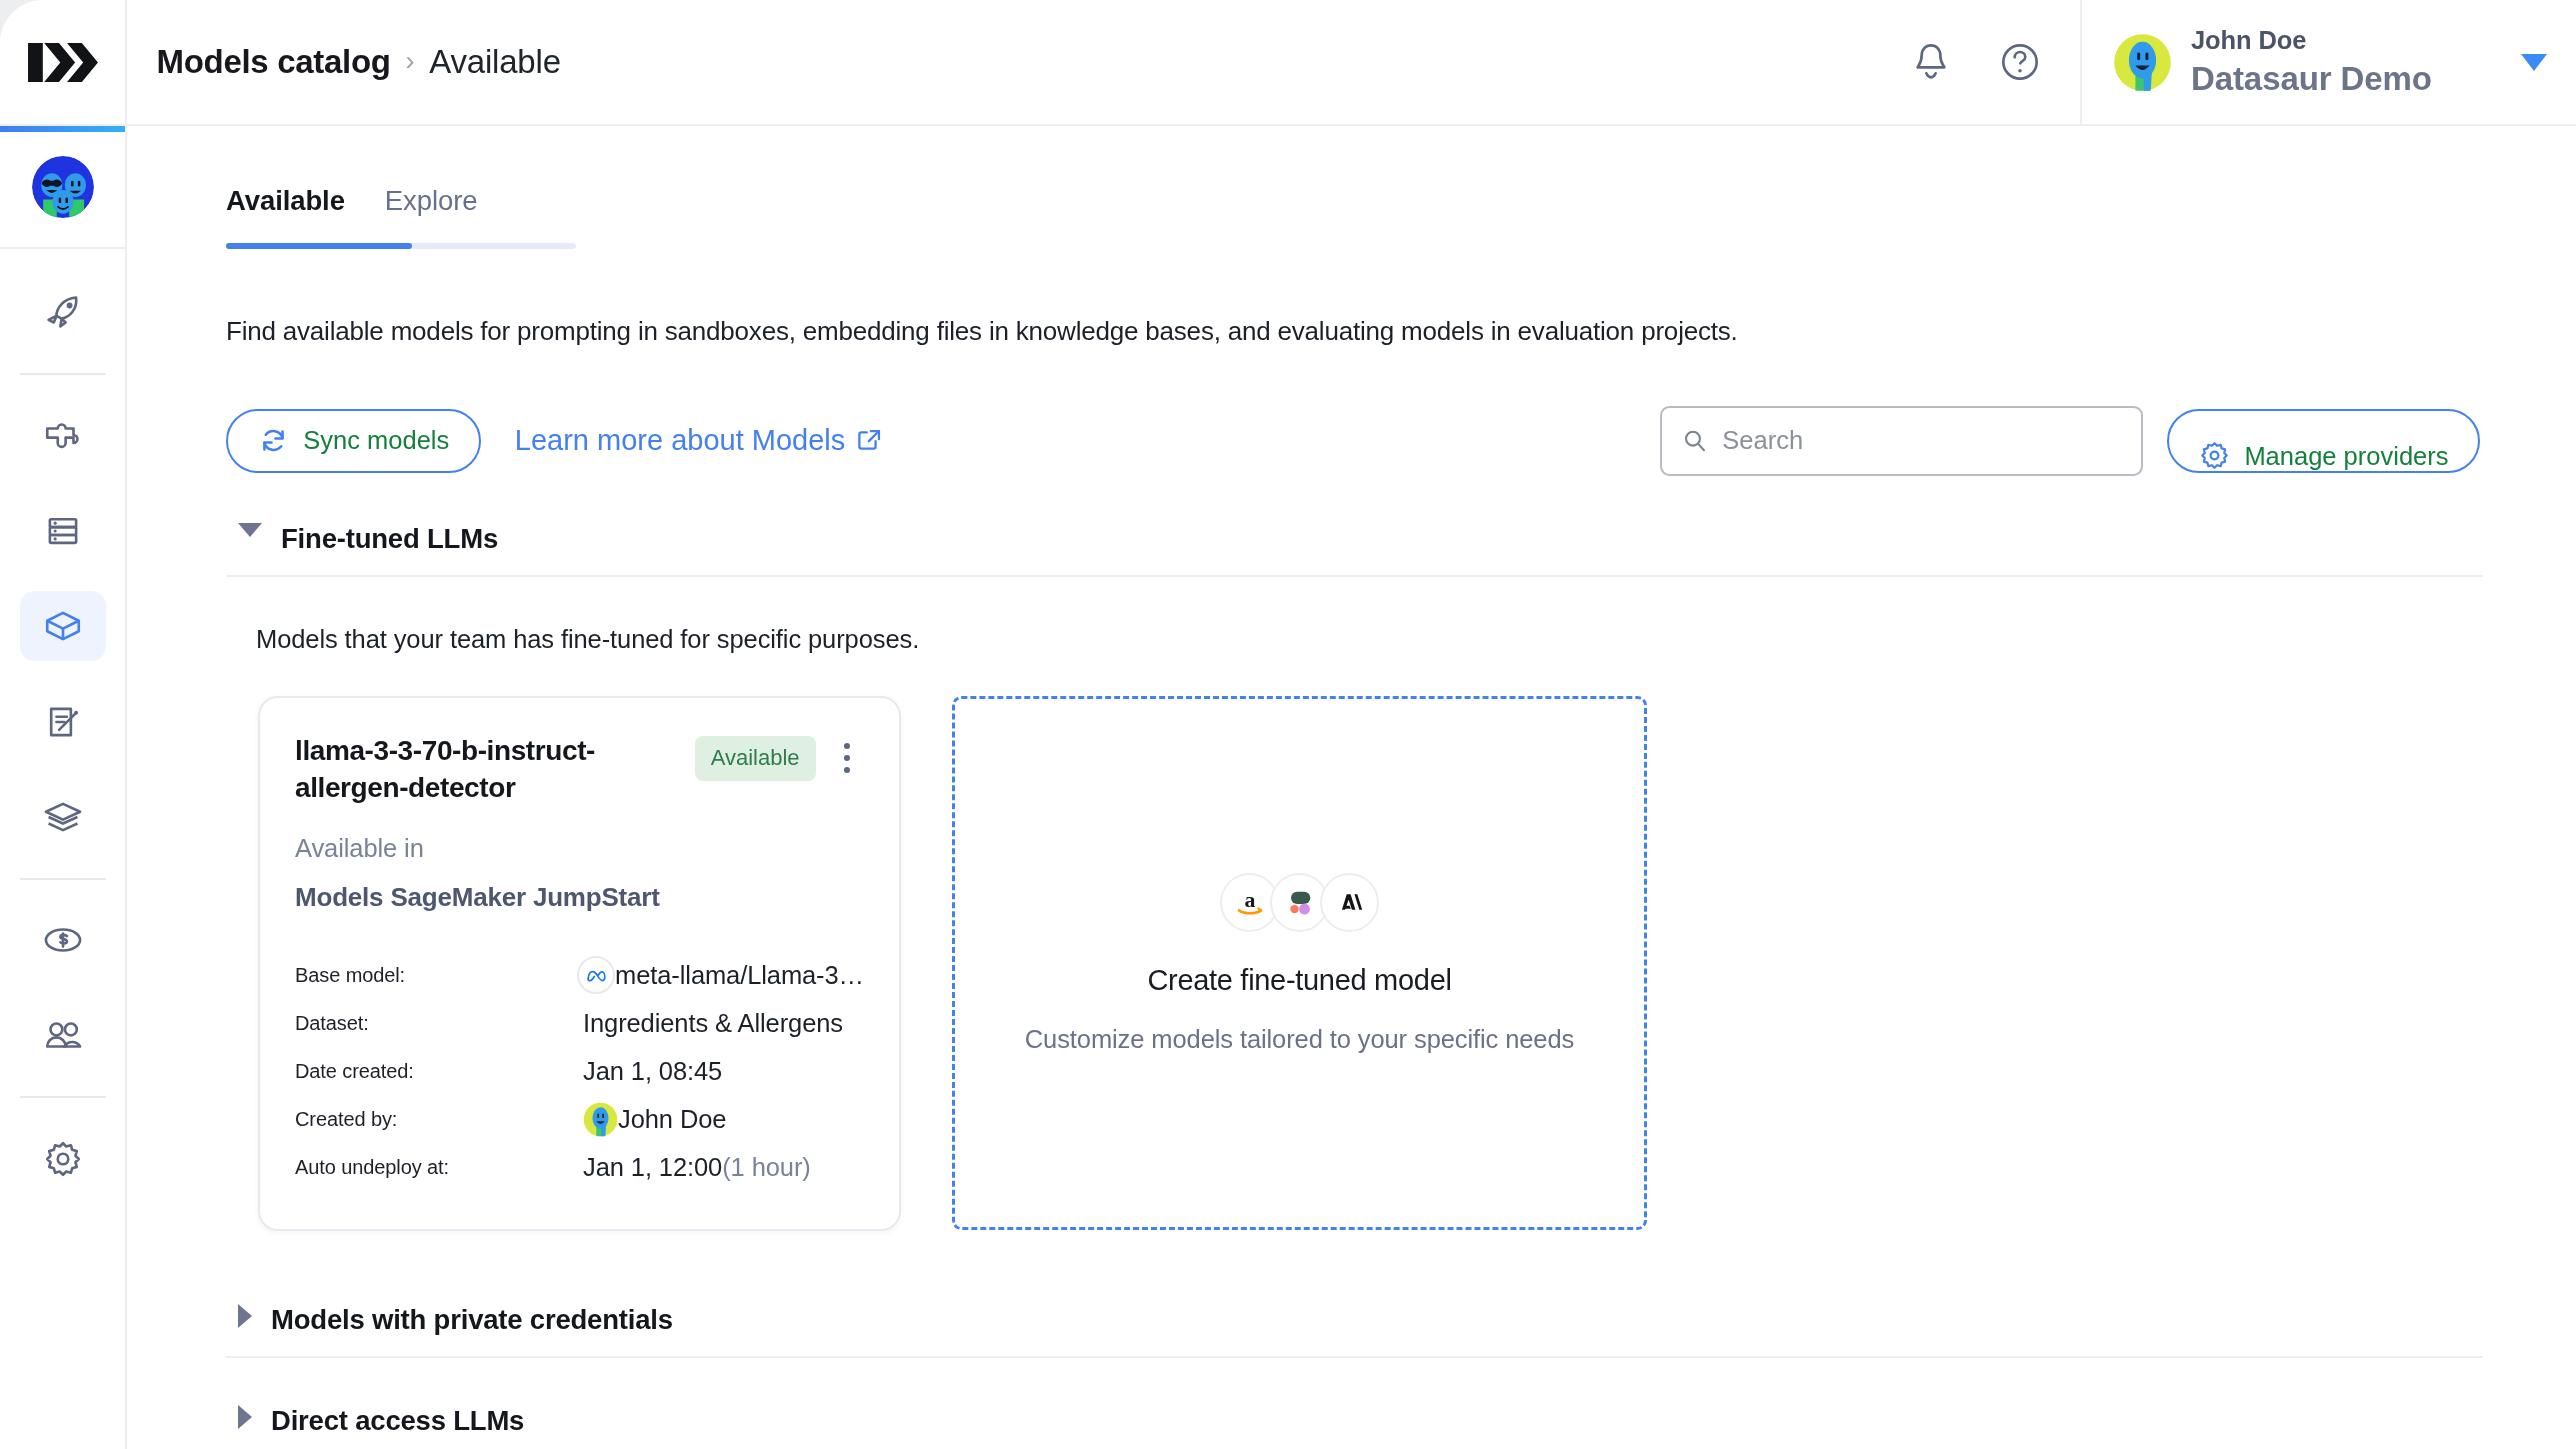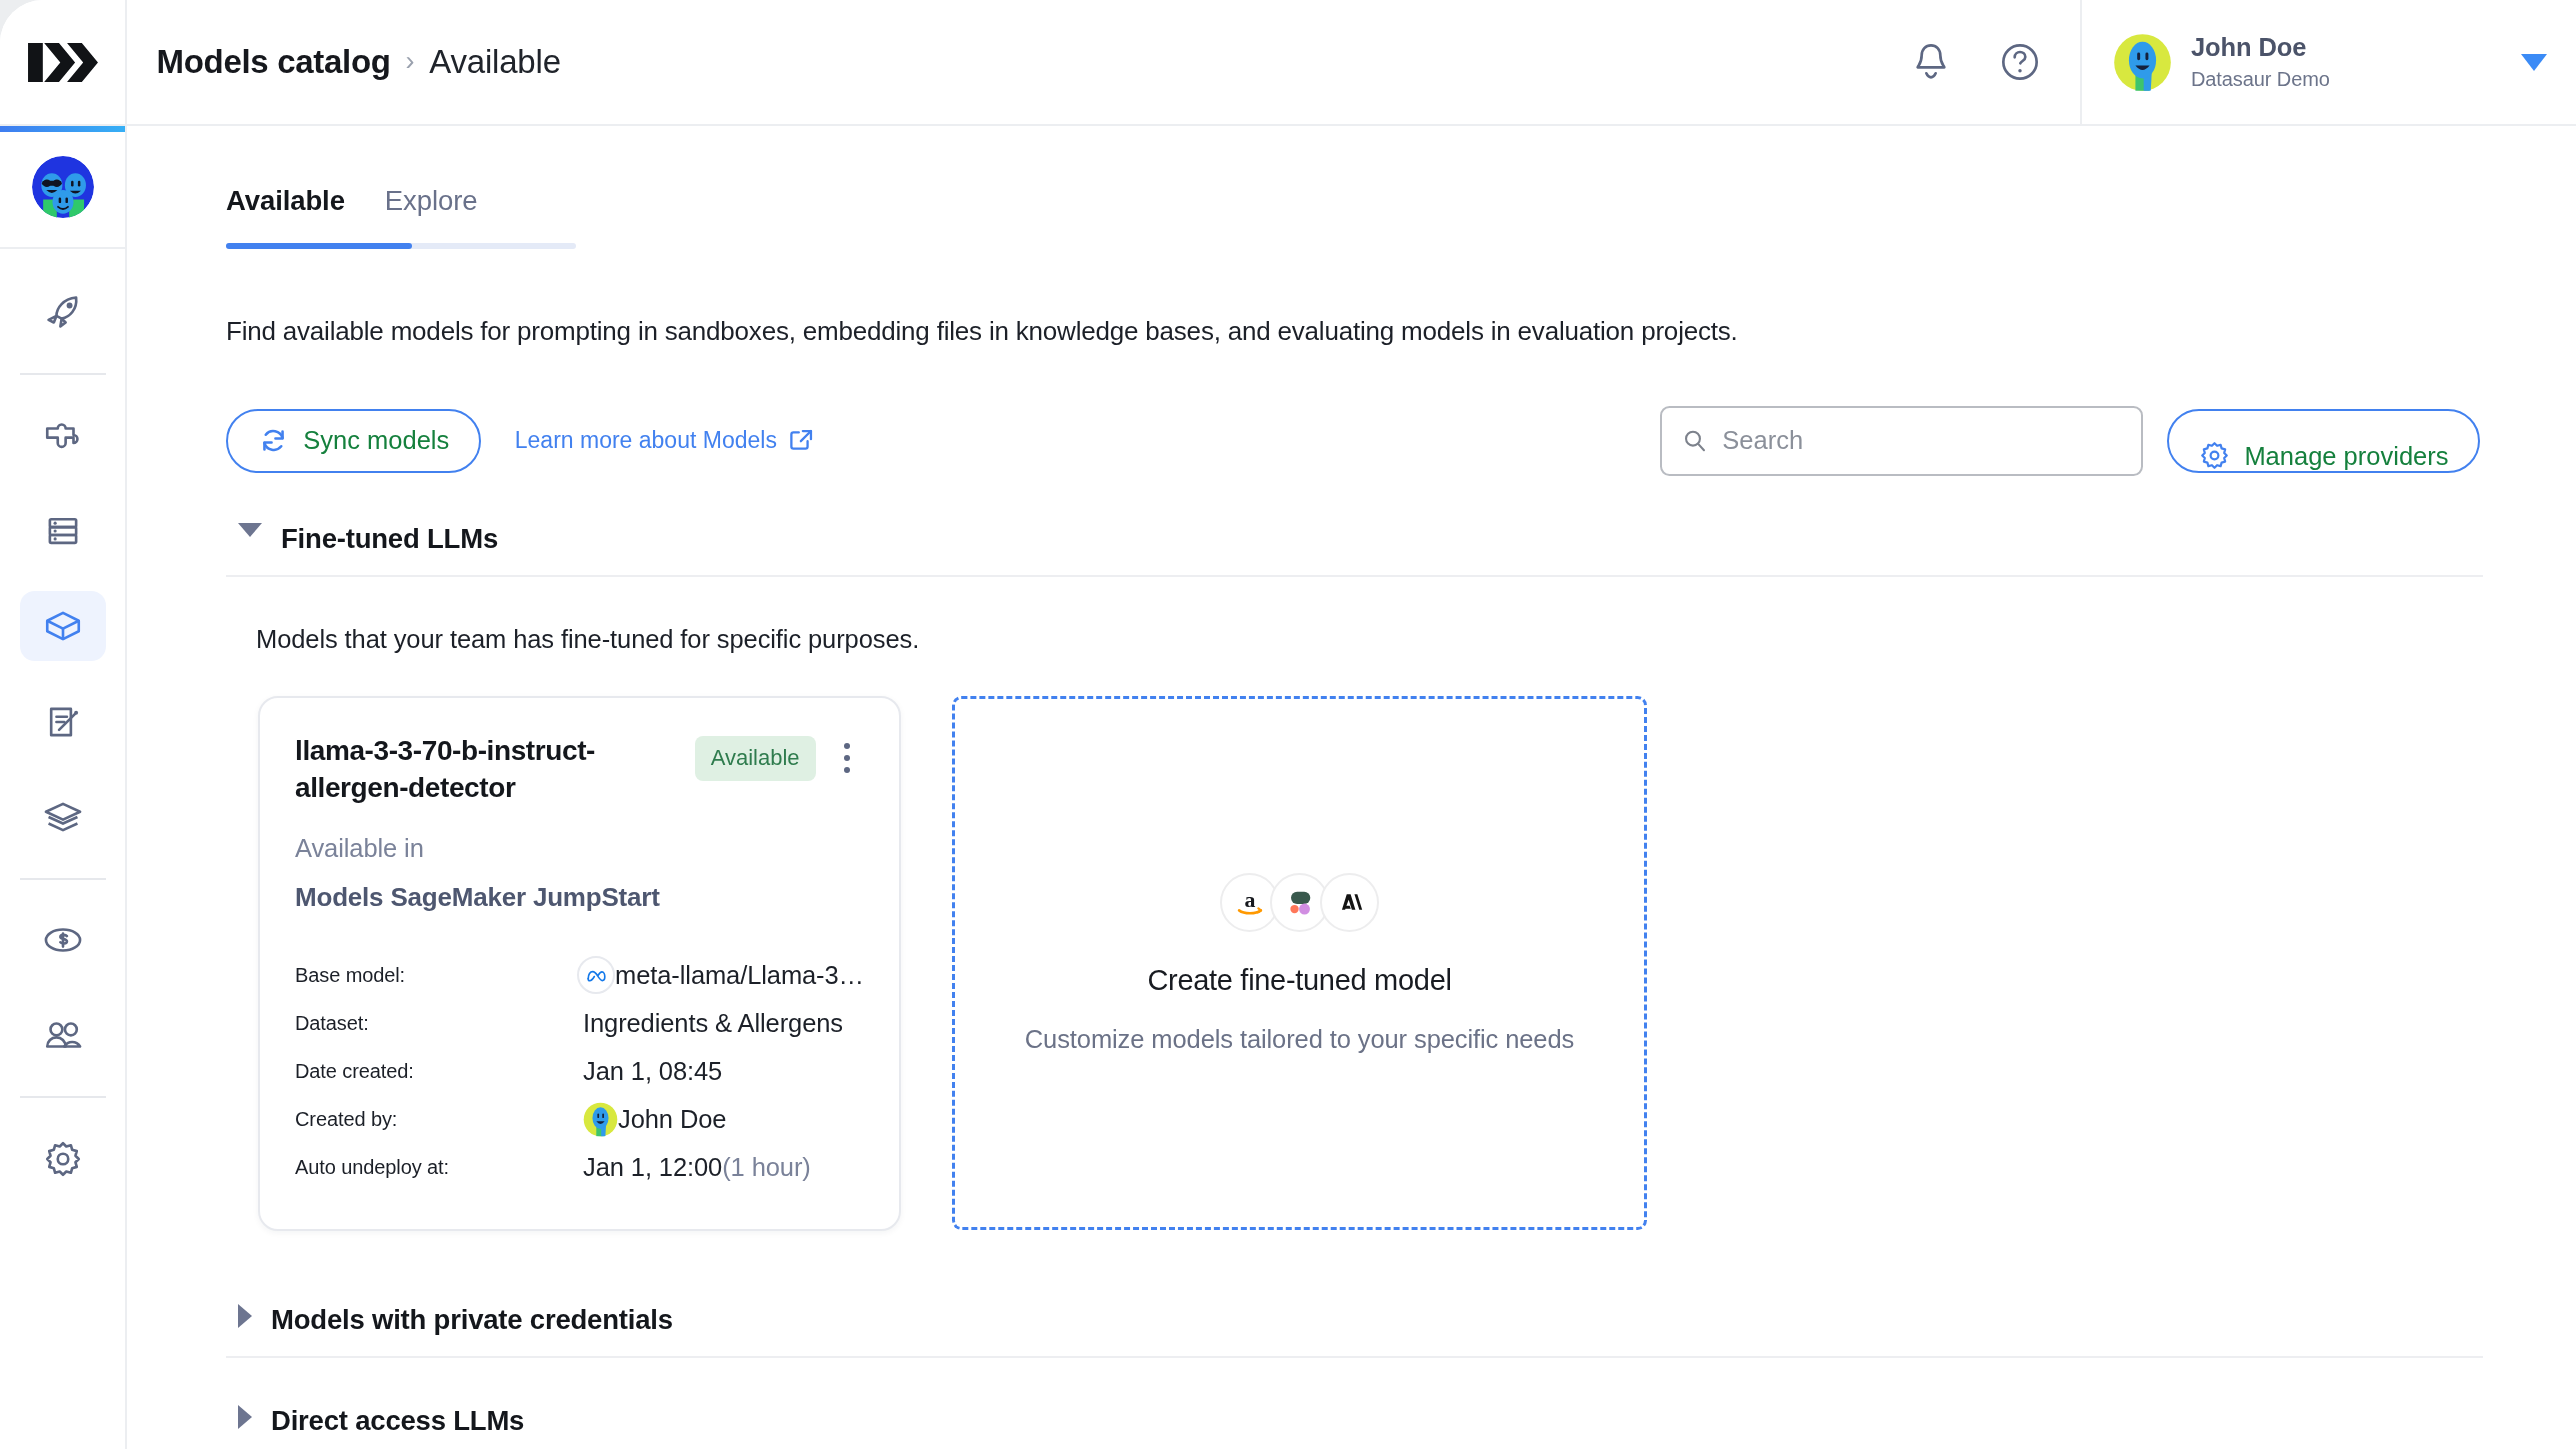--- a/index.html
+++ b/index.html
@@ -87,21 +87,21 @@
     border-left: 2px solid #eceef1;
     display: flex;
     align-items: center;
     gap: 19px;
     padding: 0 29.5px 0 31px;
     cursor: pointer;
   }
   .avatar-lg { width: 59px; height: 59px; border-radius: 50%; display:block; flex:0 0 auto;}
   .user-text { flex: 1; display: flex; flex-direction: column; gap: 5.4px; }
   .user-name { font-size: 25.5px; font-weight: 700; color: #4b5369; letter-spacing: -0.1px; }
-  .user-org  { font-size: 20px; font-weight: 400; color: #6c748a; letter-spacing: -0.1px; }
+  .user-org  { font-size: 33px; font-weight: 700; color: #6c748a; letter-spacing: -0.1px; }
   .caret-dn {
     width: 0; height: 0;
     border-left: 13.4px solid transparent;
     border-right: 13.4px solid transparent;
     border-top: 17.4px solid #3b8bf6;
   }
 
   
   .sidebar {
     position: absolute;
@@ -198,21 +198,21 @@
     font-size: 25.5px;
     font-weight: 400;
     cursor: pointer;
     background: #fff;
     white-space: nowrap;
   }
   .link-ext {
     margin-left: 34px;
     display: flex; align-items: center; gap: 10.7px;
     color: #4281ef;
-    font-size: 23px;
+    font-size: 29px;
     cursor: pointer;
     white-space: nowrap;
   }
   .spacer { flex: 1; }
   .search-box {
     width: 483px; height: 70px;
     border: 2px solid #b9bcc2;
     border-radius: 9.4px;
     display: flex; align-items: center;
     gap: 14.8px;

